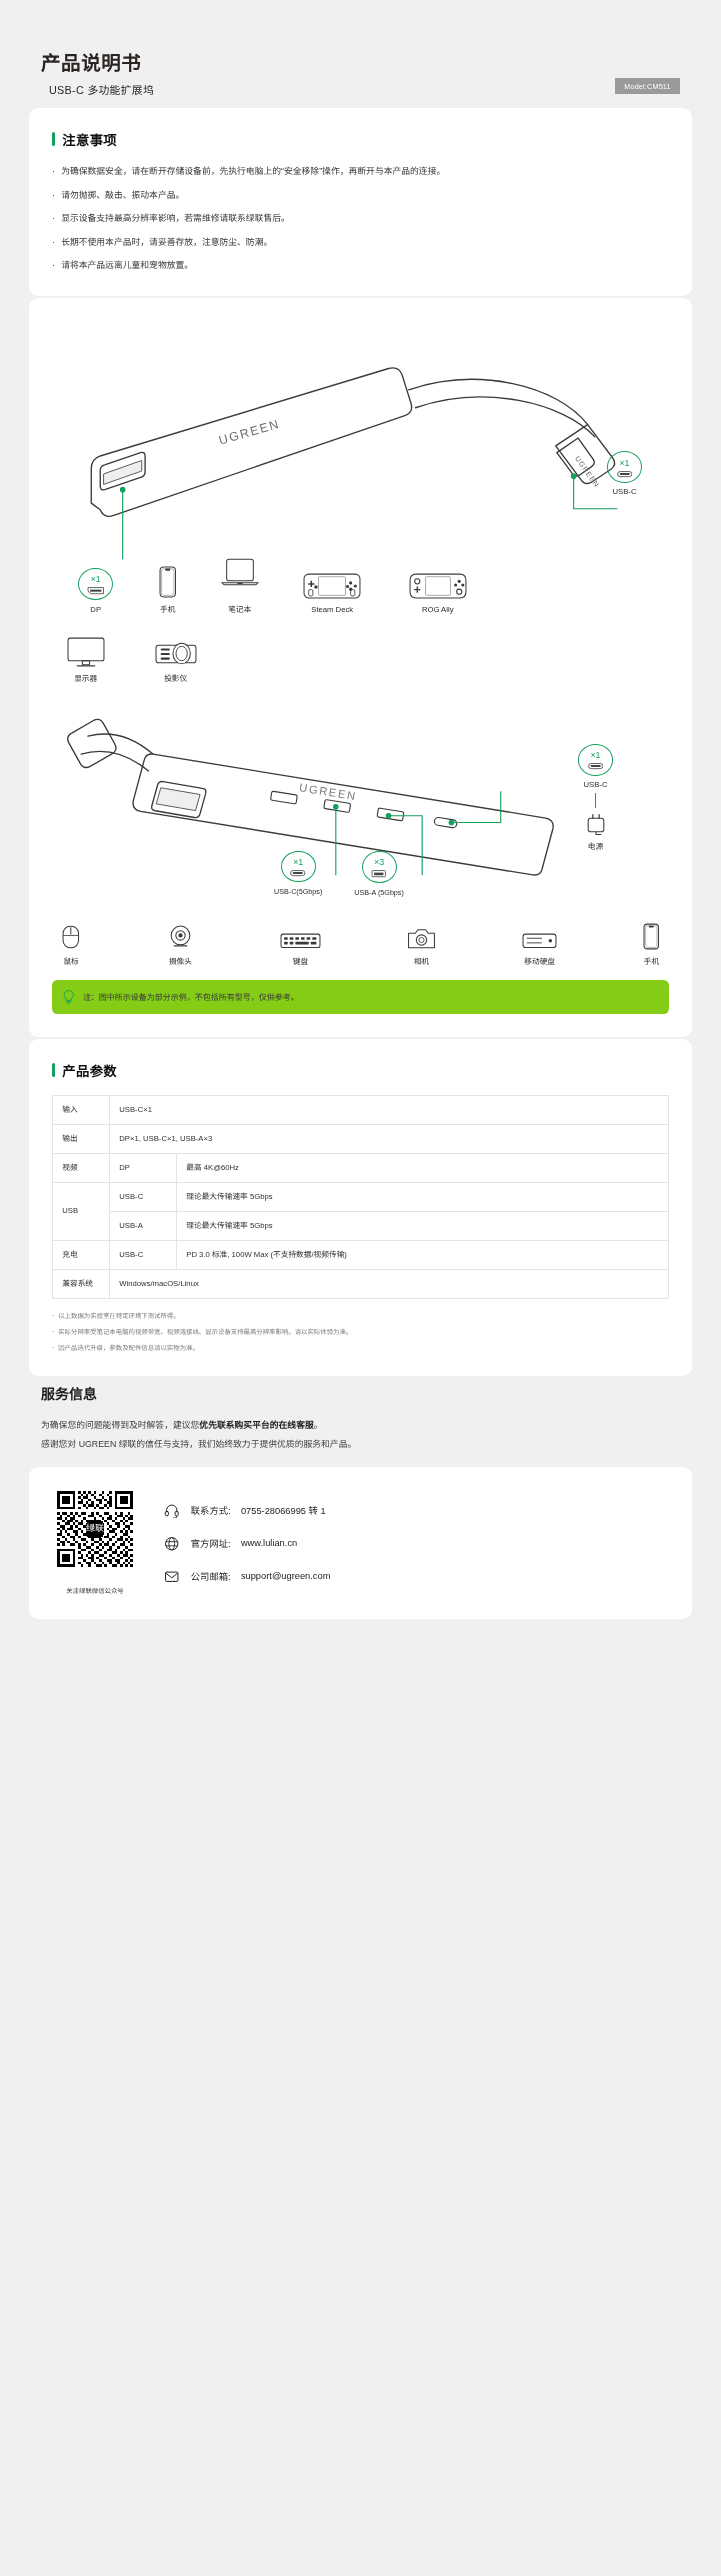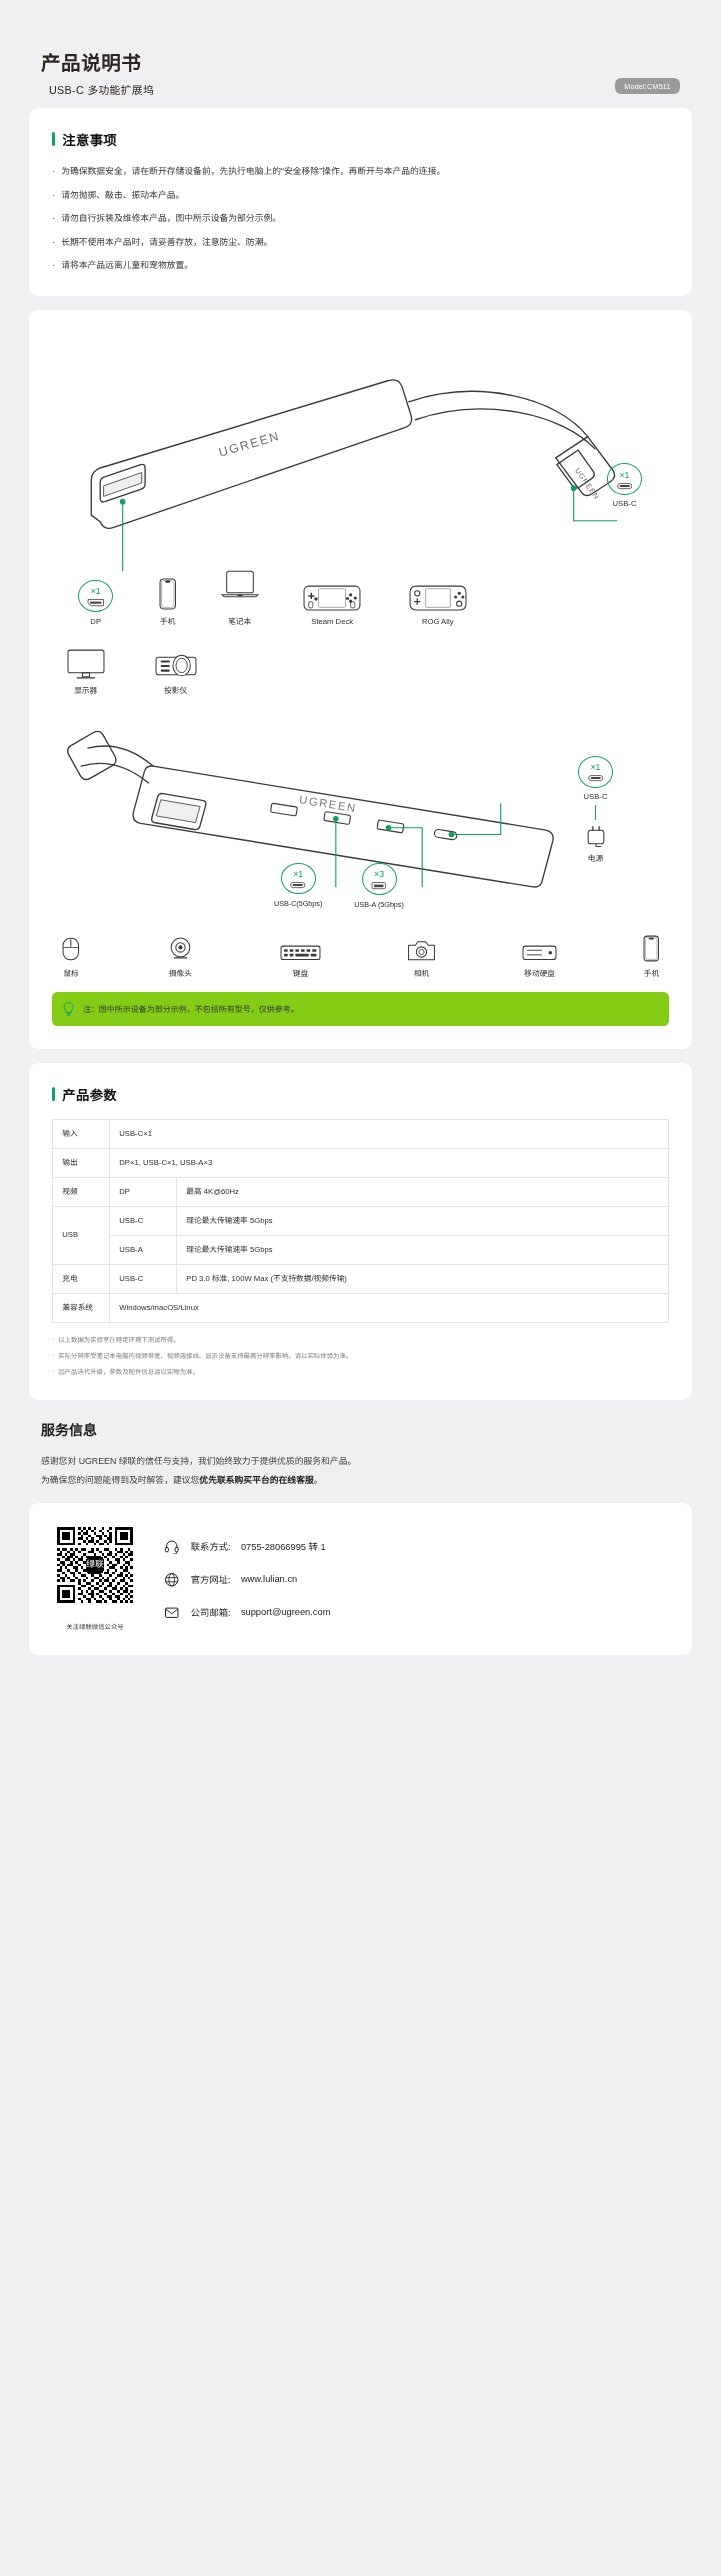--- a/index.html
+++ b/index.html
@@ -17,29 +17,29 @@
     padding: 47px 41px 11px 41px;
     display: flex;
     align-items: flex-end;
     justify-content: space-between;
   }
   .header-titles { display: flex; flex-direction: column; gap: 5.2px; }
   .doc-title { font-size: 19.6px; font-weight: 700; letter-spacing: 0.5px; color: #2b2320; }
   .doc-subtitle { font-size: 10.8px; font-weight: 400; color: #2b2320; letter-spacing: 0.3px; margin-left: 8px; }
   .model-badge {
     background: #9a9a9a; color: #ffffff; font-size: 7.2px;
-    padding: 3.6px 9.3px; border-radius: 6px; letter-spacing: 0.2px;
+    padding: 3.6px 9.3px; border-radius: 0; letter-spacing: 0.2px;
     white-space: nowrap; margin-bottom: 3.1px;
   }
 
   
   .card {
     background: #ffffff;
     border-radius: 9.3px;
-    margin: 0 29px 14px 29px;
+    margin: 0 29px 2px 29px;
     padding: 20.6px 23px 23px 23px;
   }
 
   
   .sec-head {
     display: flex; align-items: center; gap: 7.2px;
     margin-bottom: 15.5px;
   }
   .sec-bar { width: 3.1px; height: 14px; background: #12a05c; border-radius: 1.5px; flex: none; }
   .sec-title { font-size: 13.4px; font-weight: 700; color: #111; letter-spacing: 0.3px; }
@@ -133,21 +133,21 @@
       <li class="notice-item">
         <span class="dot">·</span>
         <span class="txt">为确保数据安全，请在断开存储设备前，先执行电脑上的“安全移除”操作，再断开与本产品的连接。</span>
       </li>
       <li class="notice-item">
         <span class="dot">·</span>
         <span class="txt">请勿抛掷、敲击、振动本产品。</span>
       </li>
       <li class="notice-item">
         <span class="dot">·</span>
-        <span class="txt">请勿自行拆装及维修本产品，图中所示设备为部分示例。</span>
+        <span class="txt">显示设备支持最高分辨率影响，若需维修请联系绿联售后。</span>
       </li>
       <li class="notice-item">
         <span class="dot">·</span>
         <span class="txt">长期不使用本产品时，请妥善存放，注意防尘、防潮。</span>
       </li>
       <li class="notice-item">
         <span class="dot">·</span>
         <span class="txt">请将本产品远离儿童和宠物放置。</span>
       </li>
     </ul>
@@ -500,24 +500,24 @@
       <li>
         <span>·</span>
         <span>因产品迭代升级，参数及配件信息请以实物为准。</span>
       </li>
     </ul>
   </div>
 
   <div class="service">
     <h2>服务信息</h2>
     <p>
-      <span>感谢您对 UGREEN 绿联的信任与支持，我们始终致力于提供优质的服务和产品。</span>
+      <span>为确保您的问题能得到及时解答，建议您</span><b>优先联系购买平台的在线客服</b><span>。</span>
     </p>
     <p>
-      <span>为确保您的问题能得到及时解答，建议您</span><b>优先联系购买平台的在线客服</b><span>。</span>
+      <span>感谢您对 UGREEN 绿联的信任与支持，我们始终致力于提供优质的服务和产品。</span>
     </p>
   </div>
 
   <div class="contact-card">
     <div class="qr-wrap">
       <svg width="76" height="76" viewBox="0 0 29 29" shape-rendering="crispEdges">
         <rect width="29" height="29" fill="#fff"></rect>
         <g fill="#000">
           <path d="M0 0h7v7h-7z"></path>
             <path d="M1 1h5v5h-5z" fill="#fff"></path>

